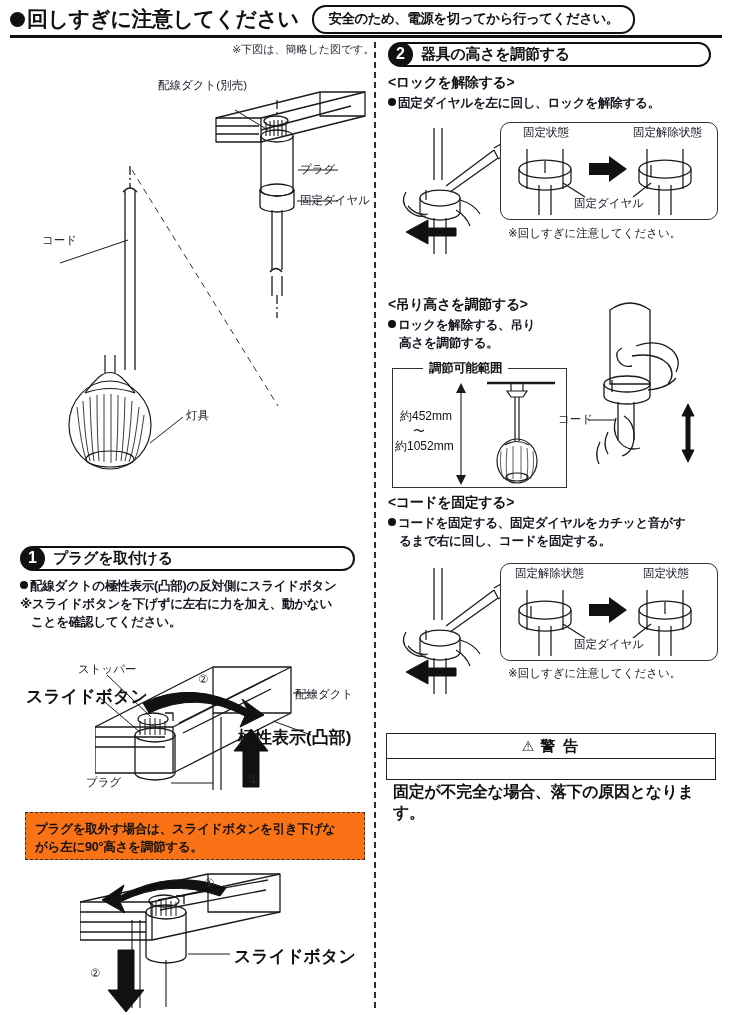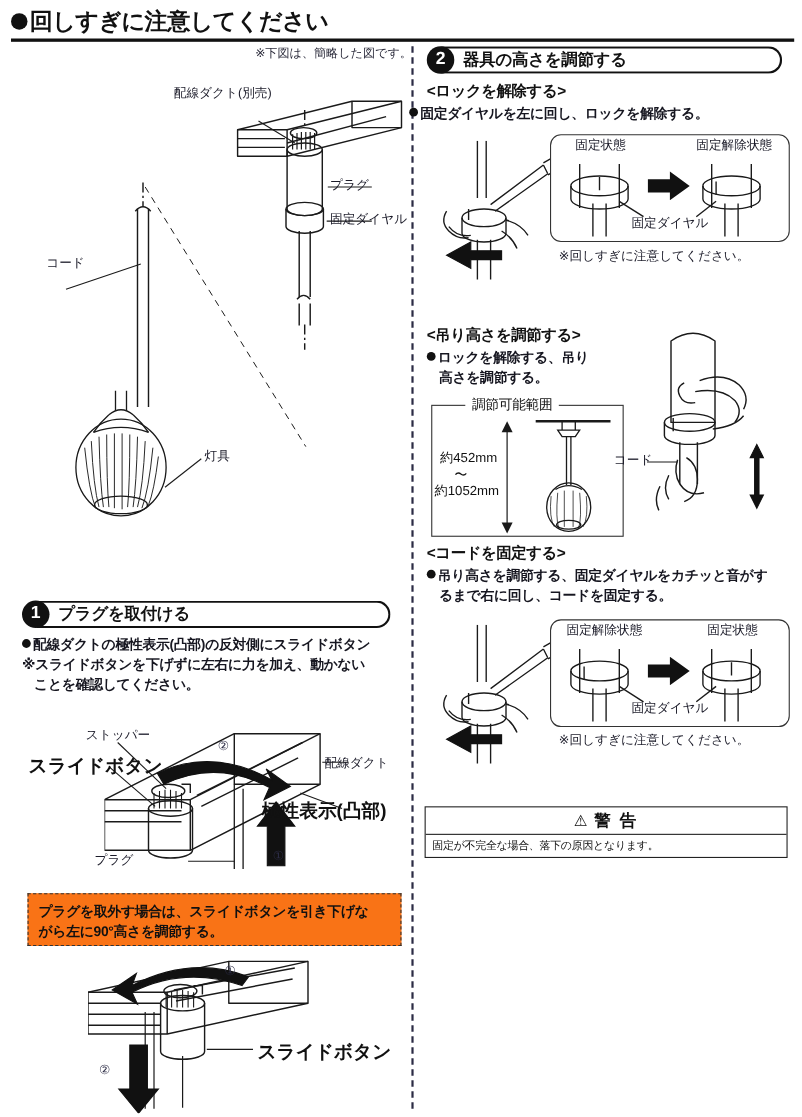--- a/index.html
+++ b/index.html
@@ -166,21 +166,21 @@
     font-weight: bold;
     letter-spacing: -0.3px;
   }
 
   
   .range-title {
     position: absolute;
     background: #fff;
     padding: 0 6px;
     font-size: 12.5px;
-    font-weight: normal;
+    font-weight: bold;
     letter-spacing: -0.3px;
   }
 
   
   .warn {
     position: absolute;
     border: 1.4px solid #222;
     box-sizing: border-box;
     background: #fff;
   }
@@ -190,38 +190,40 @@
     display: flex;
     align-items: center;
     justify-content: center;
     font-size: 15px;
     font-weight: bold;
     letter-spacing: 2px;
   }
   .warn-head .tri { margin-right: 6px; font-size: 14px; letter-spacing: 0; }
   .warn-body {
     padding: 3px 6px 0 6px;
-    font-size: 10px;
-    font-weight: normal;
+    font-size: 16px;
+    font-weight: bold;
     letter-spacing: -0.3px;
+    margin-top: 20px;
   }
 
   svg { display: block; }
   .illus { position: absolute; }
 </style>
 </head>
 <body>
 
 <div class="page">
 
   <div class="header">
     <div class="header-title">
       <span class="bullet-round"></span>
       <span>回しすぎに注意してください</span>
     </div>
+    <div class="safety-pill">安全のため、電源を切ってから行ってください。</div>
   </div>
   <div class="header-rule"></div>
 
   <div class="col-divider"></div>
 
   <div class="t note-small" style="left:232px; top:42px;">※下図は、簡略した図です。</div>
 
   <svg class="illus" style="left:20px; top:70px;" width="350" height="420" viewBox="0 0 350 420">
     <g fill="none" stroke="#1a1a1a" stroke-width="1.3" stroke-linejoin="round">
 
@@ -389,21 +391,21 @@
   <div class="t lbl-b" style="left:234px; top:946px;">スライドボタン</div>
   <div class="t lbl" style="left:204px; top:876px; color:#2b2b44;">①</div>
   <div class="t lbl" style="left:90px; top:966px; color:#2b2b44;">②</div>
 
   <div class="step" style="left:388px; top:41px; width:330px;">
     <div class="step-num">2</div>
     <div class="step-bar" style="width:310px;">器具の高さを調節する</div>
   </div>
 
   <div class="sub-head" style="left:388px; top:74px;">&lt;ロックを解除する&gt;</div>
-  <div class="body-text" style="left:372px; top:95px;">
+  <div class="body-text" style="left:388px; top:95px;">
     <span class="hang"><span class="dot"></span><span>固定ダイヤルを左に回し、ロックを解除する。</span></span>
   </div>
 
   <svg class="illus" style="left:398px; top:128px;" width="110" height="130" viewBox="0 0 110 130">
     <g fill="none" stroke="#1a1a1a" stroke-width="1.25" stroke-linejoin="round">
 
       <path d="M36 0 L36 52 M44 0 L44 52"></path>
 
       <path d="M22 70 L22 84 A20 8 0 0 0 62 84 L62 70"></path>
       <ellipse cx="42" cy="70" rx="20" ry="8"></ellipse>
@@ -516,21 +518,21 @@
 
     <path d="M100 112 L94 124 L98 124 L98 158 L94 158 L100 170 L106 158 L102 158 L102 124 L106 124 Z" fill="#111" stroke="#111" stroke-width="1"></path>
     <g fill="none" stroke="#1a1a1a" stroke-width="1">
       <path d="M0 128 L28 128"></path>
     </g>
   </svg>
   <div class="t lbl" style="left:558px; top:412px;">コード</div>
 
   <div class="sub-head" style="left:388px; top:494px;">&lt;コードを固定する&gt;</div>
   <div class="body-text" style="left:388px; top:515px;">
-    <span class="hang"><span class="dot"></span><span>吊り高さを調節する、固定ダイヤルをカチッと音がす</span></span>
+    <span class="hang"><span class="dot"></span><span>コードを固定する、固定ダイヤルをカチッと音がす</span></span>
     <span class="hang ind">るまで右に回し、コードを固定する。</span>
   </div>
 
   <svg class="illus" style="left:398px; top:568px;" width="110" height="130" viewBox="0 0 110 130">
     <g fill="none" stroke="#1a1a1a" stroke-width="1.25" stroke-linejoin="round">
       <path d="M36 0 L36 52 M44 0 L44 52"></path>
       <path d="M22 70 L22 84 A20 8 0 0 0 62 84 L62 70"></path>
       <ellipse cx="42" cy="70" rx="20" ry="8"></ellipse>
       <path d="M28 62 L28 72"></path>
       <path d="M36 90 L36 126 M48 90 L48 126"></path>

